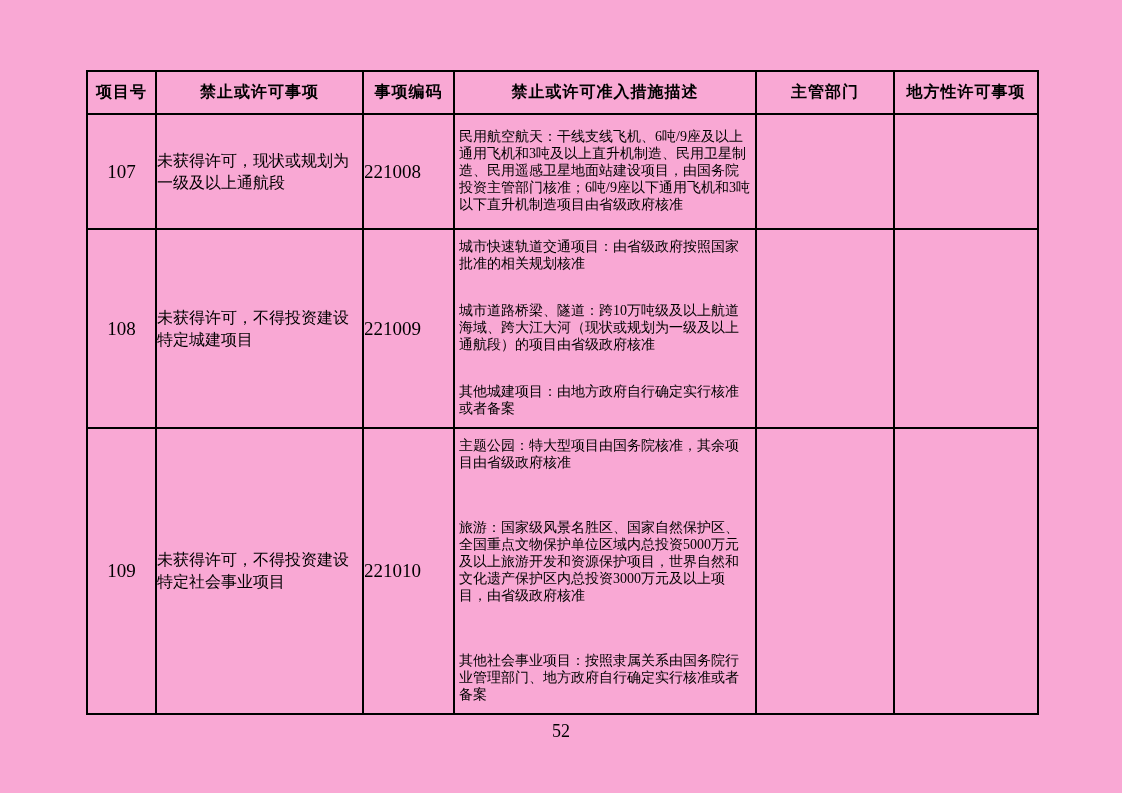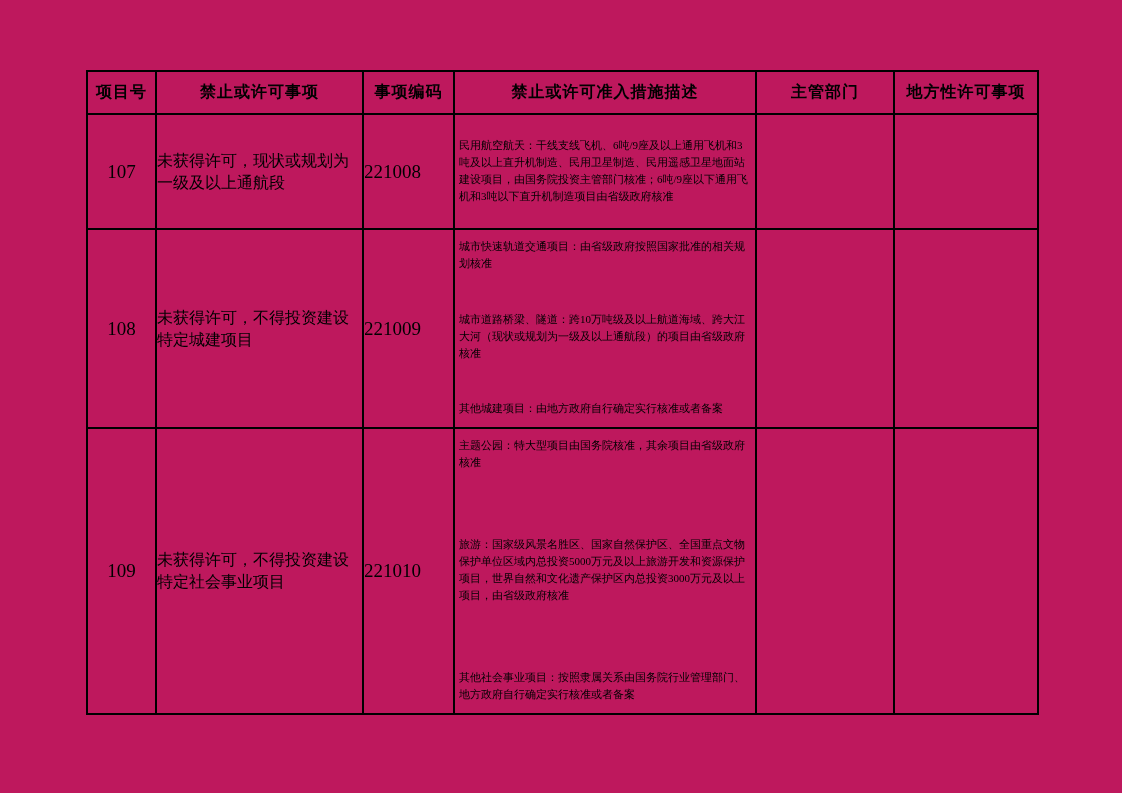--- a/index.html
+++ b/index.html
@@ -11,21 +11,21 @@
     height: 793px;
     background: #ffffff;
     color: #000000;
     font-family: "Liberation Serif", "DejaVu Serif", serif;
     position: relative;
     overflow: hidden;
   }
   .page {
     position: absolute;
     inset: 0;
-    background: #be185d;
+    background: #f9a8d4;
   }
   table.permit-table {
     position: absolute;
     left: 86px;
     top: 70px;
     border-collapse: collapse;
     table-layout: fixed;
     width: 951px;
   }
   table.permit-table th,
@@ -63,21 +63,21 @@
     border-radius: 20px;
   }
   td.cell-desc {
     vertical-align: top;
   }
   .desc-wrap {
     box-sizing: border-box;
     display: flex;
     flex-direction: column;
     padding: 8px 5px 10px 4px;
-    font-size: 11px;
+    font-size: 14px;
     line-height: 17px;
   }
   .desc-wrap.center { justify-content: center; }
   .desc-wrap.between { justify-content: space-between; }
   .desc-wrap.h0 { height: 113px; }
   .desc-wrap.h1 { height: 197px; }
   .desc-wrap.h2 { height: 284px; }
   .desc-wrap p { margin: 0; }
 
   .page-number {
@@ -152,14 +152,15 @@
             <p>旅游：国家级风景名胜区、国家自然保护区、全国重点文物保护单位区域内总投资5000万元及以上旅游开发和资源保护项目，世界自然和文化遗产保护区内总投资3000万元及以上项目，由省级政府核准</p>
             <p>其他社会事业项目：按照隶属关系由国务院行业管理部门、地方政府自行确定实行核准或者备案</p>
           </div>
         </td>
         <td></td>
         <td></td>
       </tr>
     </tbody>
   </table>
 
+  <div class="page-number">52</div>
 
 </div>
 
 </body></html>

